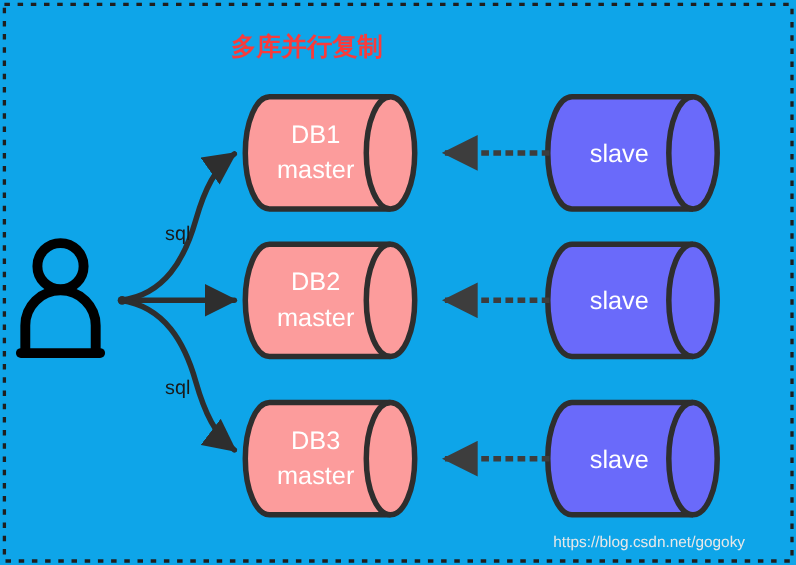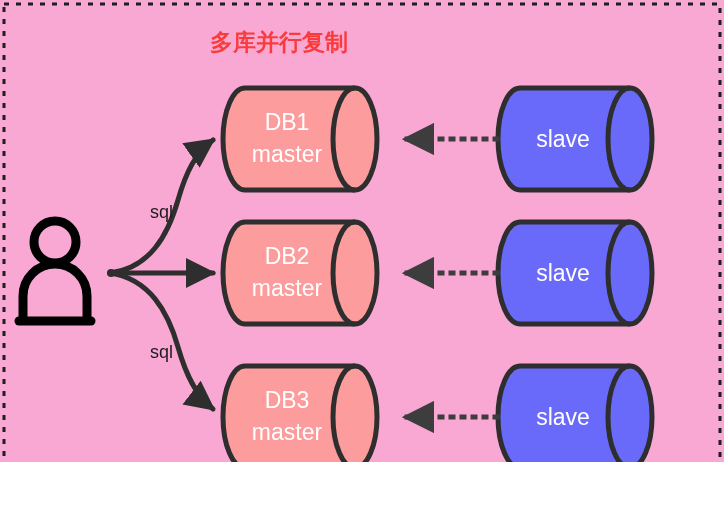--- a/index.html
+++ b/index.html
@@ -6,22 +6,22 @@
     margin: 0;
     padding: 0;
     background: #ffffff;
   }
   body {
     font-family: "Liberation Sans", sans-serif;
   }
   #canvas {
     position: relative;
     width: 724px;
-    height: 462px;
-    background: #f9a8d4;
+    height: 514px;
+    background: #0ea5e9;
     overflow: hidden;
   }
   #diagram-svg {
     position: absolute;
     top: 0;
     left: 0;
     width: 724px;
     height: 514px;
   }
   .title-text {

